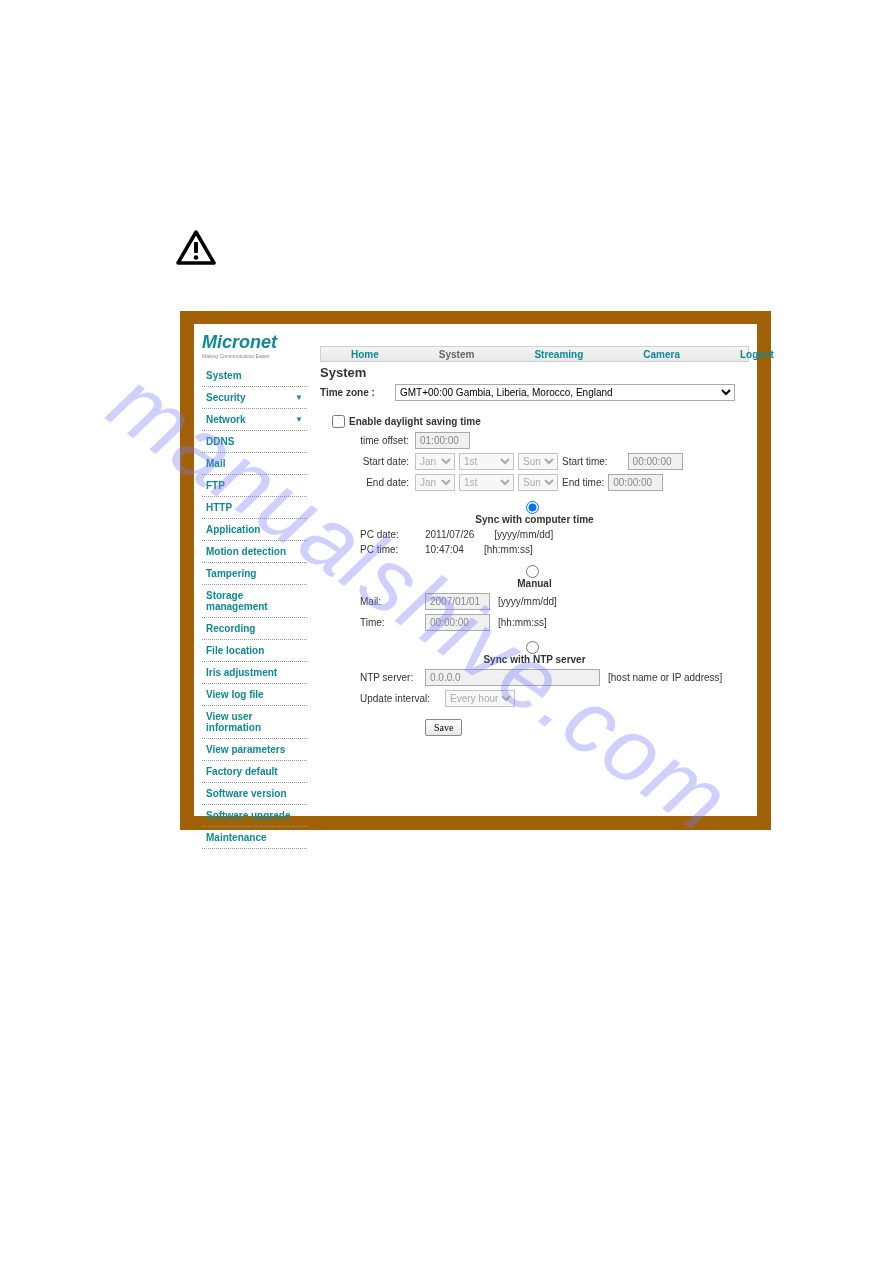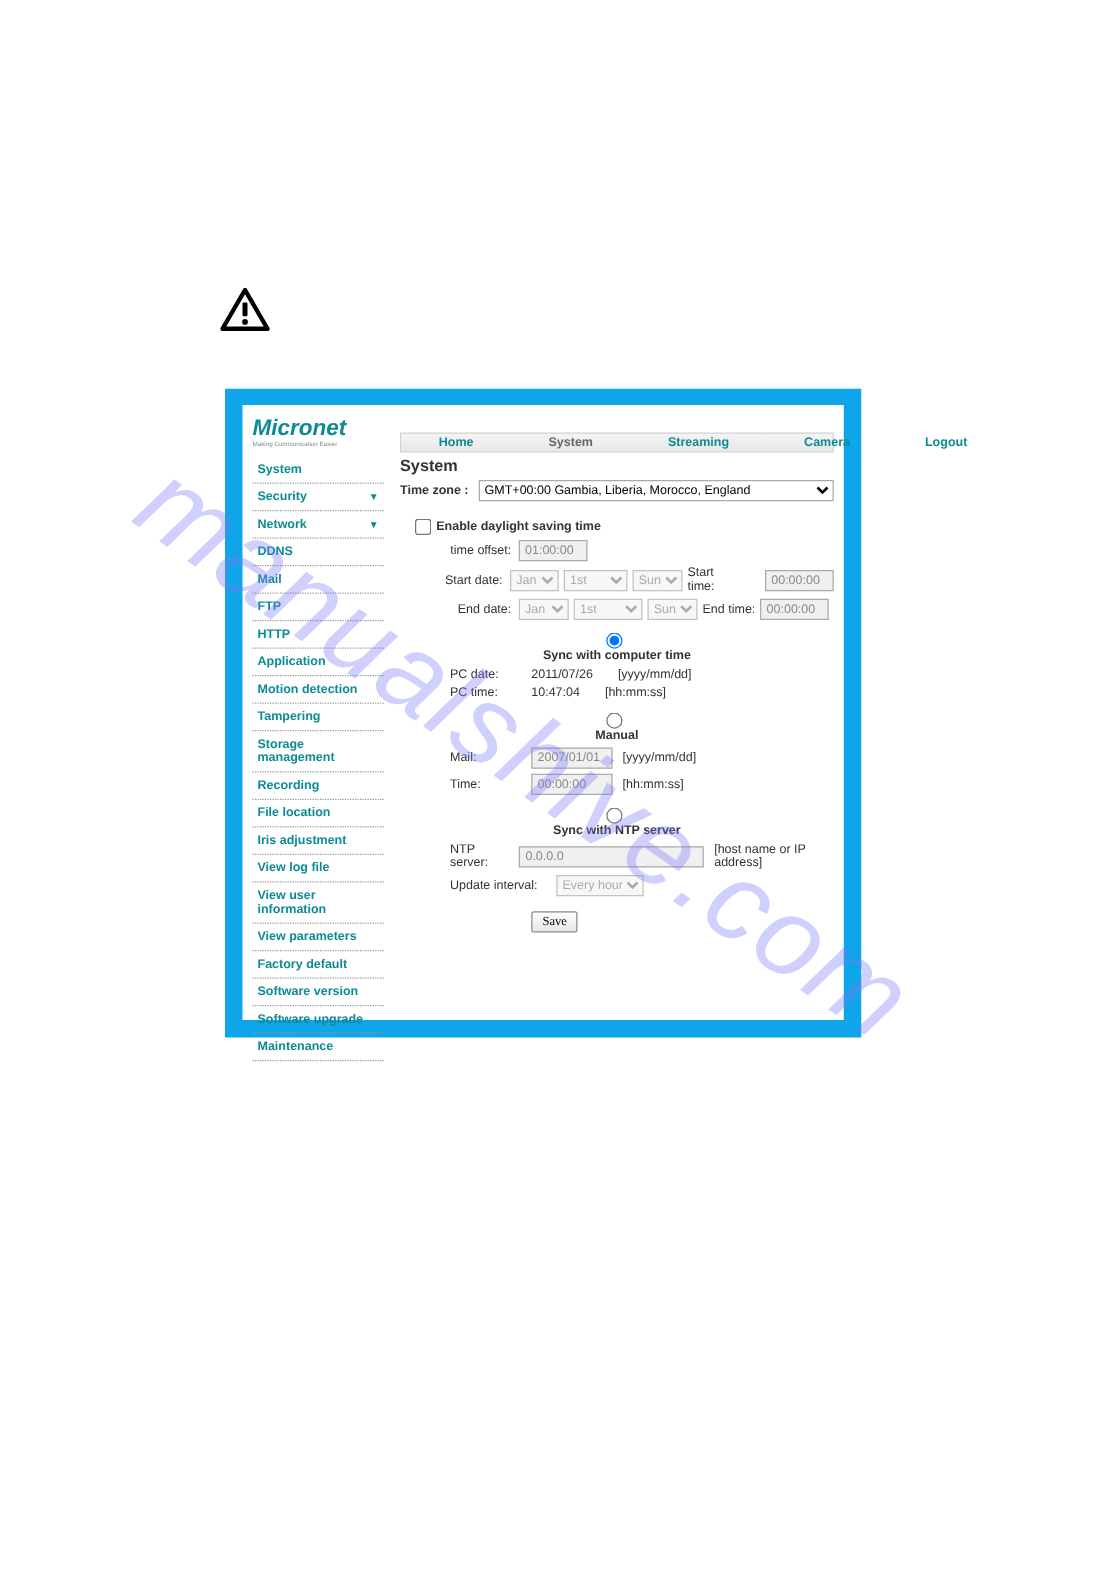--- a/index.html
+++ b/index.html
@@ -5,21 +5,21 @@
     * { margin: 0; padding: 0; box-sizing: border-box; }
     body { font-family: Arial, sans-serif; font-size: 11px; background: #fff; }
     
     .page { width: 893px; height: 1263px; background: #fff; position: relative; }
     
     .warning-icon { position: absolute; top: 230px; left: 176px; }
     .warning-icon svg { width: 40px; height: 36px; }
     
     .watermark { position: absolute; top: 350px; left: 150px; font-size: 90px; color: rgba(120, 120, 255, 0.35); font-style: italic; transform: rotate(35deg); transform-origin: 0 0; pointer-events: none; z-index: 10; font-family: Arial, sans-serif; letter-spacing: 2px; }
     
-    .app { position: absolute; top: 311px; left: 180px; width: 509px; height: 519px; background: #0ea5e9; }
+    .app { position: absolute; top: 311px; left: 180px; width: 591px; height: 519px; background: #a16207; }
     
     .inner { position: absolute; top: 13px; left: 14px; right: 14px; bottom: 14px; background: #fff; }
     
     .logo { position: absolute; top: 8px; left: 8px; color: #0d8a94; font-style: italic; font-weight: bold; font-size: 18px; }
     .logo-tag { font-size: 5px; color: #888; font-style: normal; font-weight: normal; display: block; }
     
     .topnav { position: absolute; top: 22px; left: 126px; right: 8px; height: 16px; background: linear-gradient(#f4f4f4, #e8e8e8); border: 1px solid #d0d0d0; display: flex; align-items: center; }
     .topnav-item { padding: 0 30px; color: #0d8a94; font-size: 10px; font-weight: bold; cursor: pointer; }
     .topnav-item.active { color: #666; }
     

